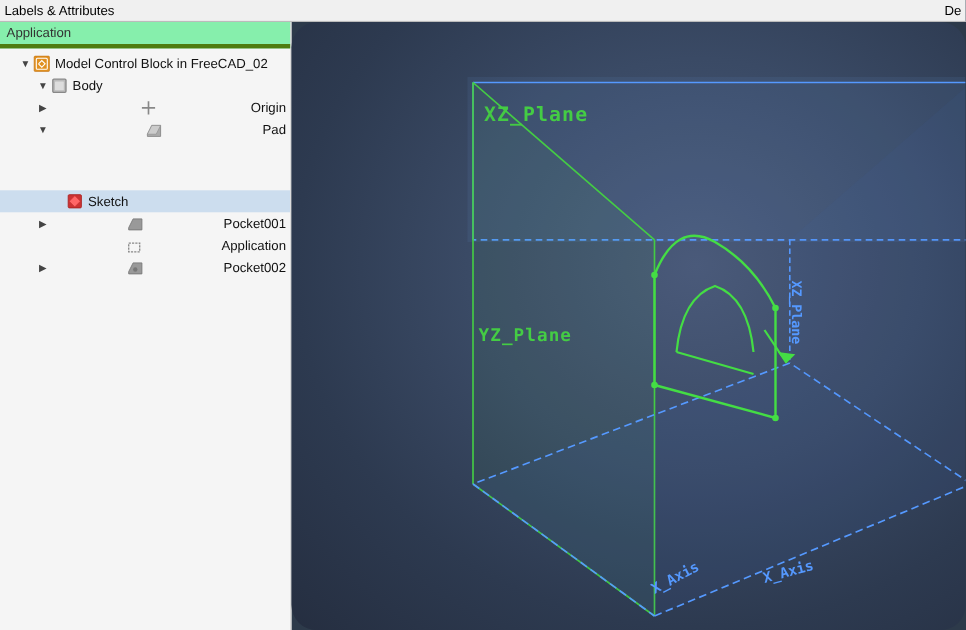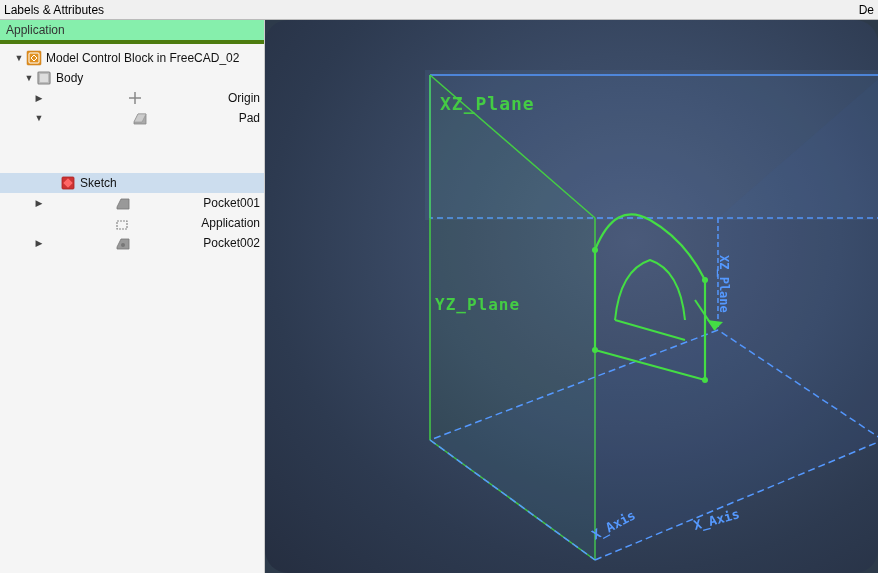--- a/index.html
+++ b/index.html
@@ -97,22 +97,22 @@
       justify-content: center;
       font-size: 11px;
     }
 
     .tree-item .label {
       font-size: 12px;
       color: #111;
     }
 
     
-    .indent-0 { padding-left: 12px; }
-    .indent-1 { padding-left: 22px; }
+    .indent-0 { padding-left: 0; margin-left: 16px; }
+    .indent-1 { padding-left: 32px; }
     .indent-2 { padding-left: 32px; justify-content: space-between; }
     .indent-3 { padding-left: 46px; }
 
     
     .viewport {
       flex: 1;
       position: relative;
       overflow: hidden;
       background: radial-gradient(ellipse at 60% 40%, #4a5a7a 0%, #3a4a65 40%, #2d3a50 70%, #252e40 100%);
       border-radius: 23px;

